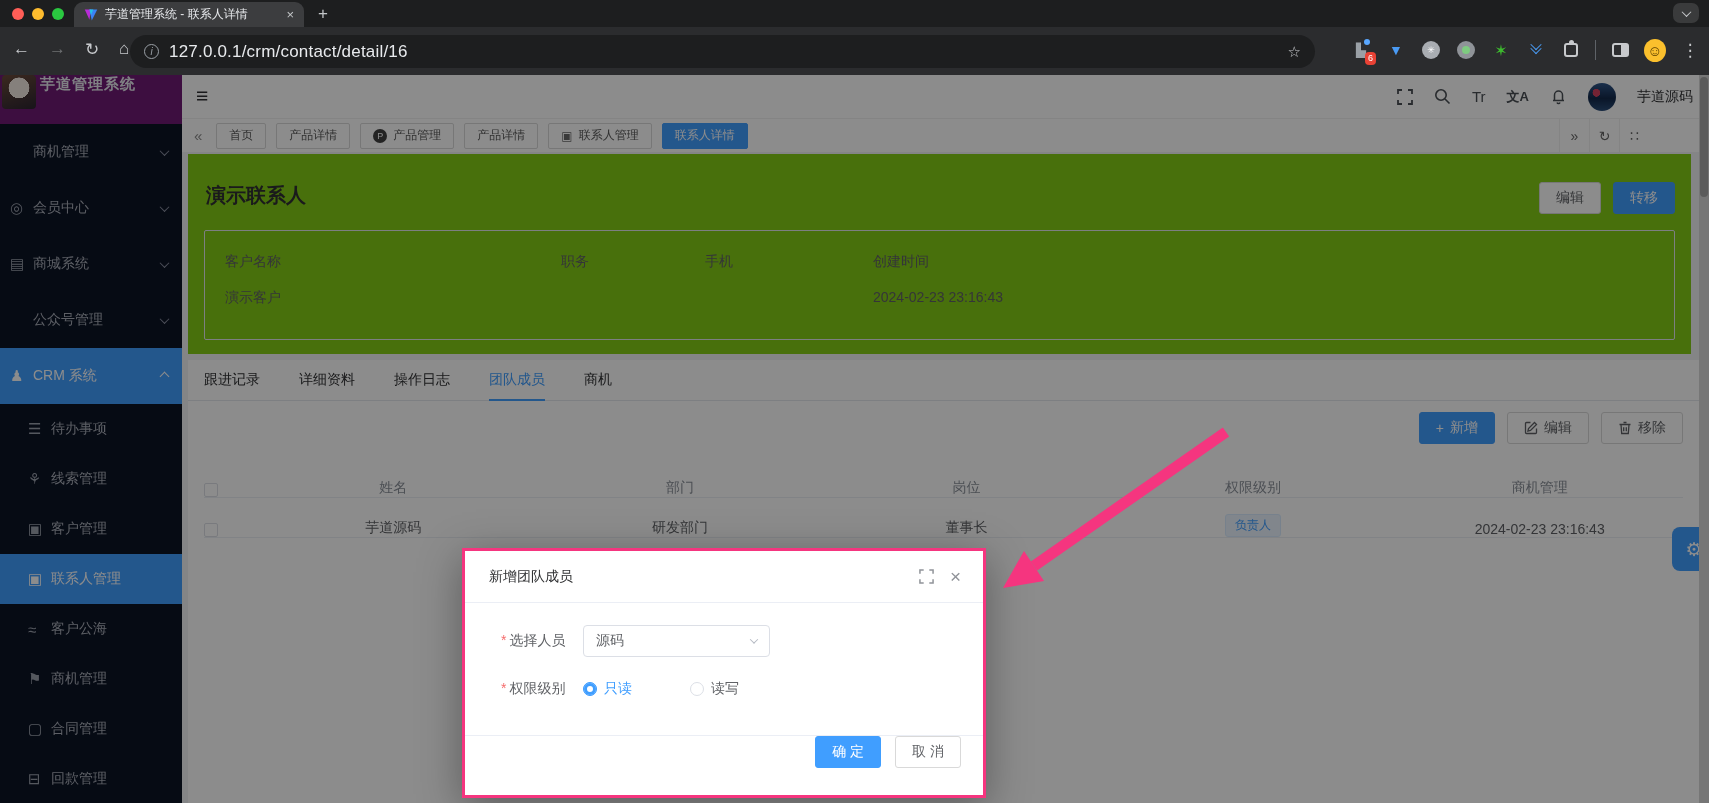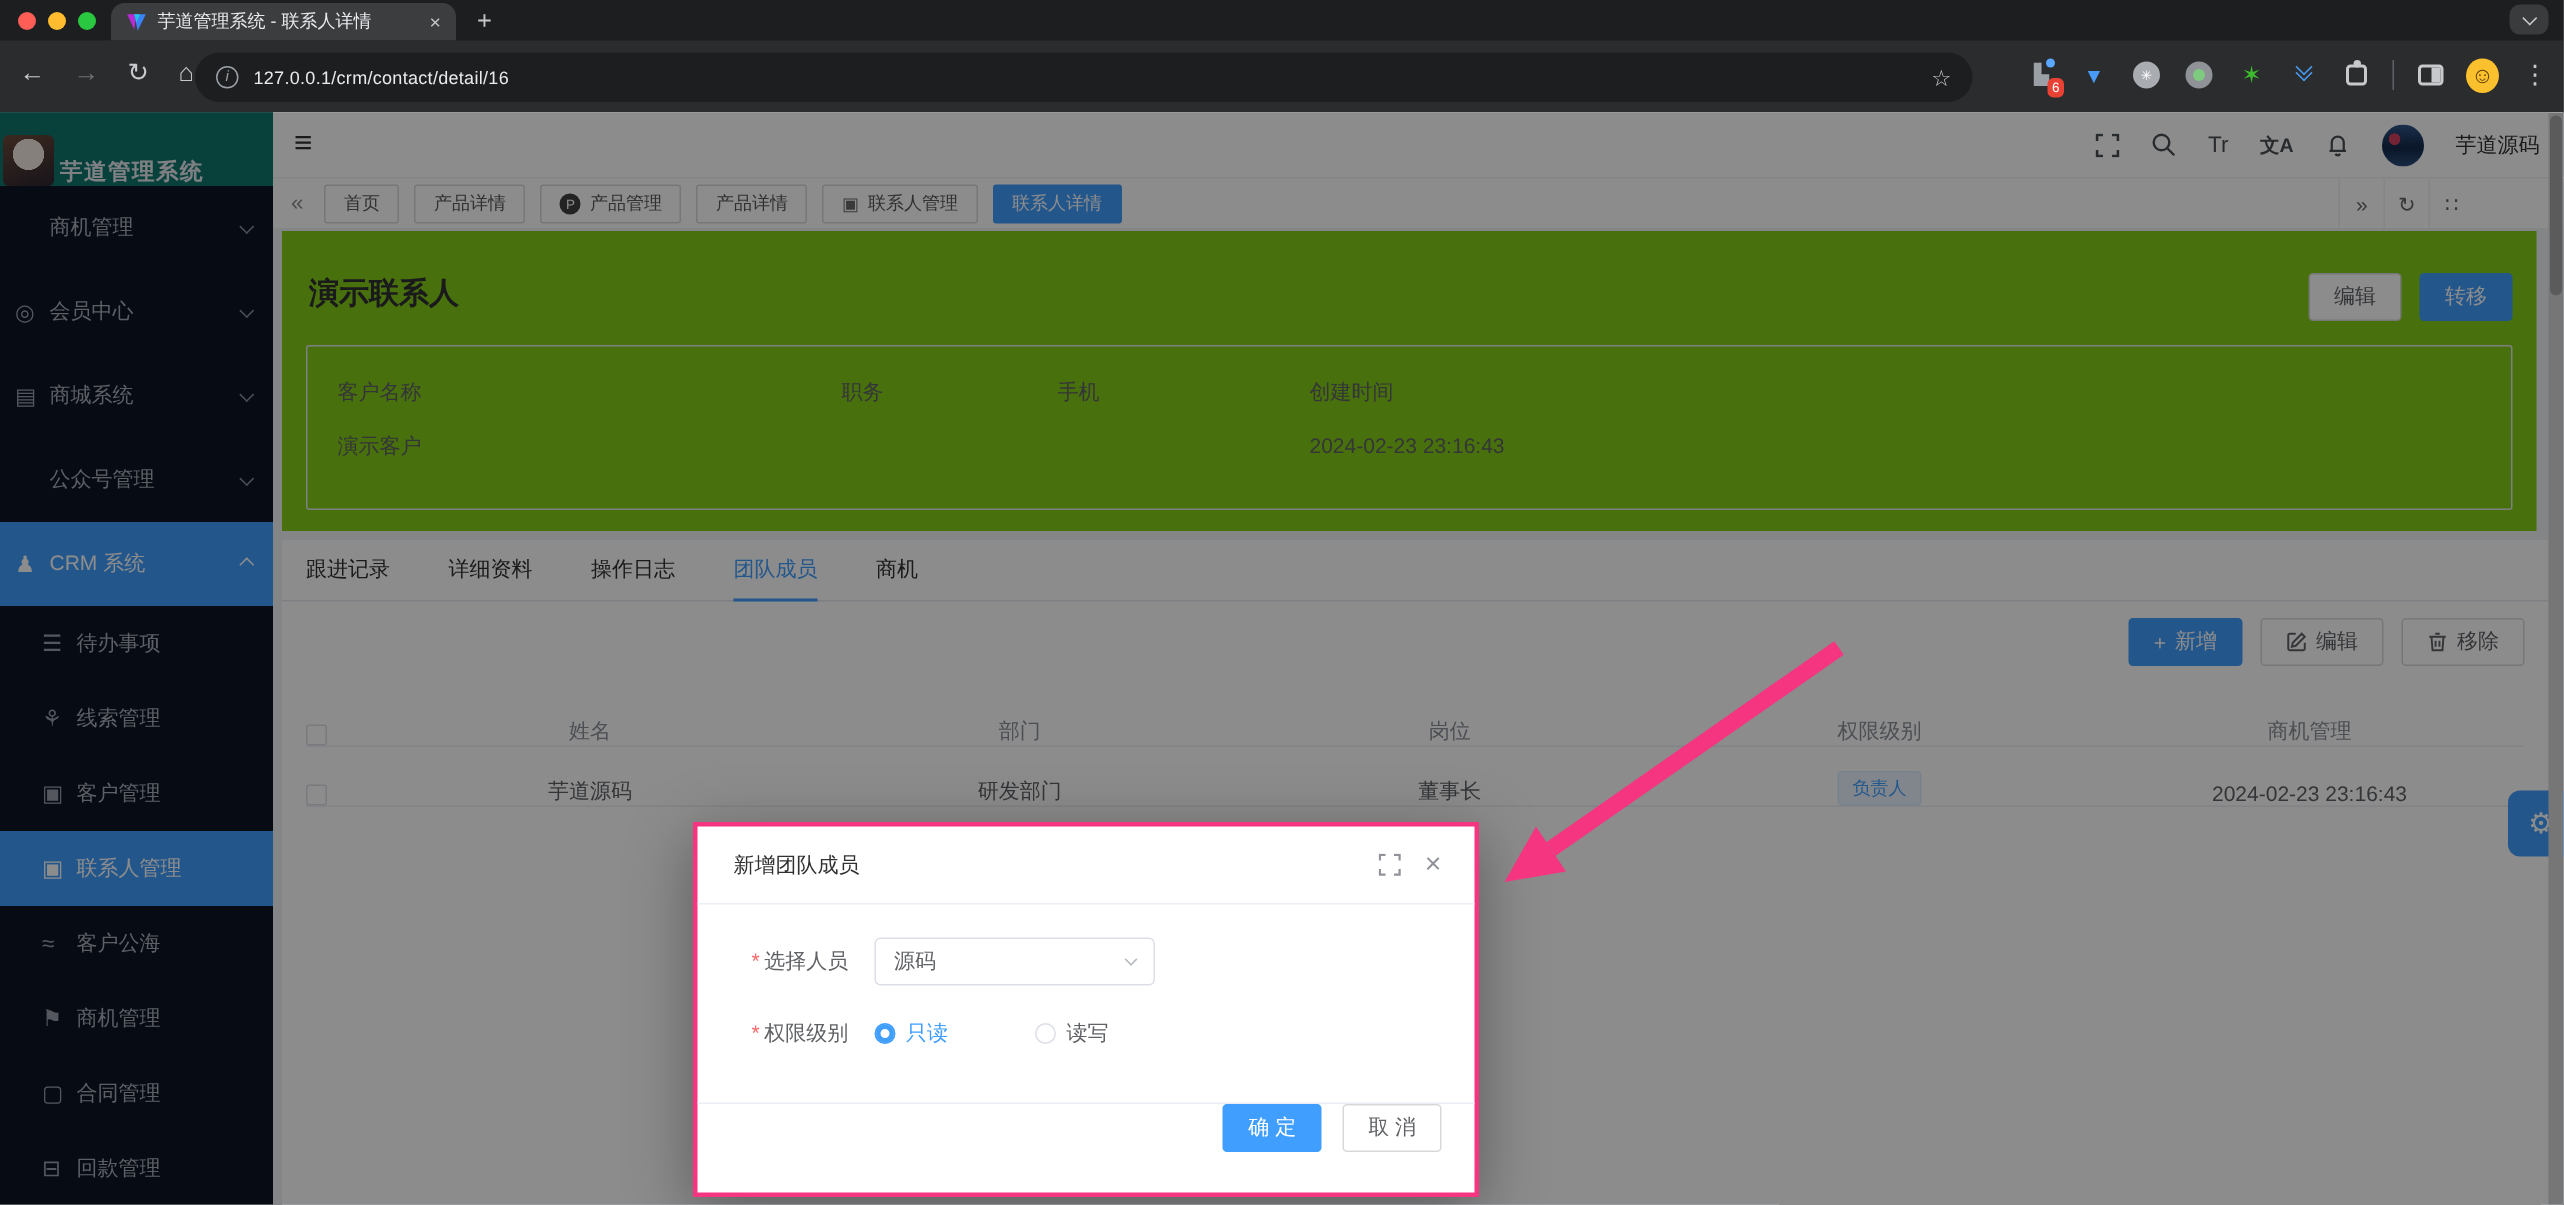--- a/index.html
+++ b/index.html
@@ -17,21 +17,21 @@
 .newtab{position:absolute;left:318px;top:3px;color:#c3c6c8;font-size:17px;line-height:22px}
 .tabchev{position:absolute;right:10px;top:3px;width:26px;height:20px;background:#3a3b3c;border-radius:7px;display:flex;align-items:center;justify-content:center;color:#c7c9cc}
 .chev{display:inline-block;width:7px;height:7px;border-right:1.7px solid currentColor;border-bottom:1.7px solid currentColor}
 .chev.down{transform:rotate(45deg) translate(-1px,-1px)}
 .chev.up{transform:rotate(-135deg)}
 .chrome-bar{position:absolute;top:27px;left:0;width:1709px;height:48px;background:#2b2c2e;color:#c7c9cc}
 .navi{position:absolute;top:12px;font-size:17px;color:#c7c9cc}
 .navi.dis{color:#6e7072}
 .urlbar{position:absolute;left:130px;top:8px;width:1185px;height:33px;background:#1d1e1f;border-radius:17px;display:flex;align-items:center;padding:0 14px;gap:10px;color:#e8eaed}
 .infoi{width:15px;height:15px;border:1.5px solid #9aa0a6;border-radius:50%;color:#9aa0a6;font-size:10px;display:flex;align-items:center;justify-content:center;font-style:italic}
-.urltxt{font-size:12px;letter-spacing:.2px}
+.urltxt{font-size:17px;letter-spacing:.2px}
 .ustar{margin-left:auto;font-size:15px;color:#c7c9cc}
 .extrow{position:absolute;right:8px;top:12px;display:flex;align-items:center;gap:13px}
 .ext{width:22px;height:22px;display:flex;align-items:center;justify-content:center;position:relative;font-size:14px}
 .ext .ebadge{position:absolute;right:-4px;bottom:-4px;background:#e94235;color:#fff;font-size:9px;line-height:11px;border-radius:4px;padding:1px 3px}
 .ext1g{color:#9aa0a6;font-size:13px}
 .ext1d{position:absolute;top:0;right:2px;width:6px;height:6px;border-radius:50%;background:#59a7ff}
 .kite{color:#4a9bf5}
 .csnow{width:18px;height:18px;border-radius:50%;background:#a9adb2;color:#fff;font-size:9px;display:flex;align-items:center;justify-content:center}
 .cgreen{width:18px;height:18px;border-radius:50%;background:#8f9398;display:flex;align-items:center;justify-content:center}
 .cgreen i{width:8px;height:8px;border-radius:50%;background:#7ecb80}
@@ -44,21 +44,21 @@
 .panelic{width:17px;height:14px;border:2px solid #c7c9cc;border-radius:3px;position:relative}
 .panelic i{position:absolute;top:0;right:0;bottom:0;width:6px;background:#c7c9cc}
 .emoav{width:23px;height:23px;border-radius:50%;background:#fbc02d;color:#5d4000;font-size:15px;display:flex;align-items:center;justify-content:center}
 .mdots{font-size:17px}
 
 
 .app{position:absolute;top:75px;left:0;width:1709px;height:728px;background:#f0f2f5}
 
 
 .sidebar{position:absolute;left:0;top:0;width:182px;height:728px;background:#0c1426;color:#a9aeb8}
-.brand{position:absolute;top:0;left:0;right:0;height:49px;background:#0f766e;display:flex;align-items:flex-end}
+.brand{position:absolute;top:0;left:0;right:0;height:49px;background:#701a75;display:flex;align-items:flex-start}
 .logo{width:34px;height:34px;margin:0 4px 0 2px;border-radius:4px;background:
  radial-gradient(circle at 50% 38%,#f2e9e2 0 38%,transparent 39%),
  linear-gradient(160deg,#6b4a3a,#2c2530)}
 .brandtxt{font-size:15px;font-weight:bold;color:#e7eaef;letter-spacing:1px}
 .menu{position:absolute;top:49px;left:0;right:0;bottom:0}
 .s-top,.s-sub{display:flex;align-items:center;padding:0 14px 0 10px;cursor:default;font-size:14px}
 .s-top{height:56px}
 .s-sub{height:50px;padding-left:28px}
 .s-ico{width:23px;font-size:15px;color:#9aa0ac;flex:0 0 auto}
 .s-lbl{flex:1;white-space:nowrap}

